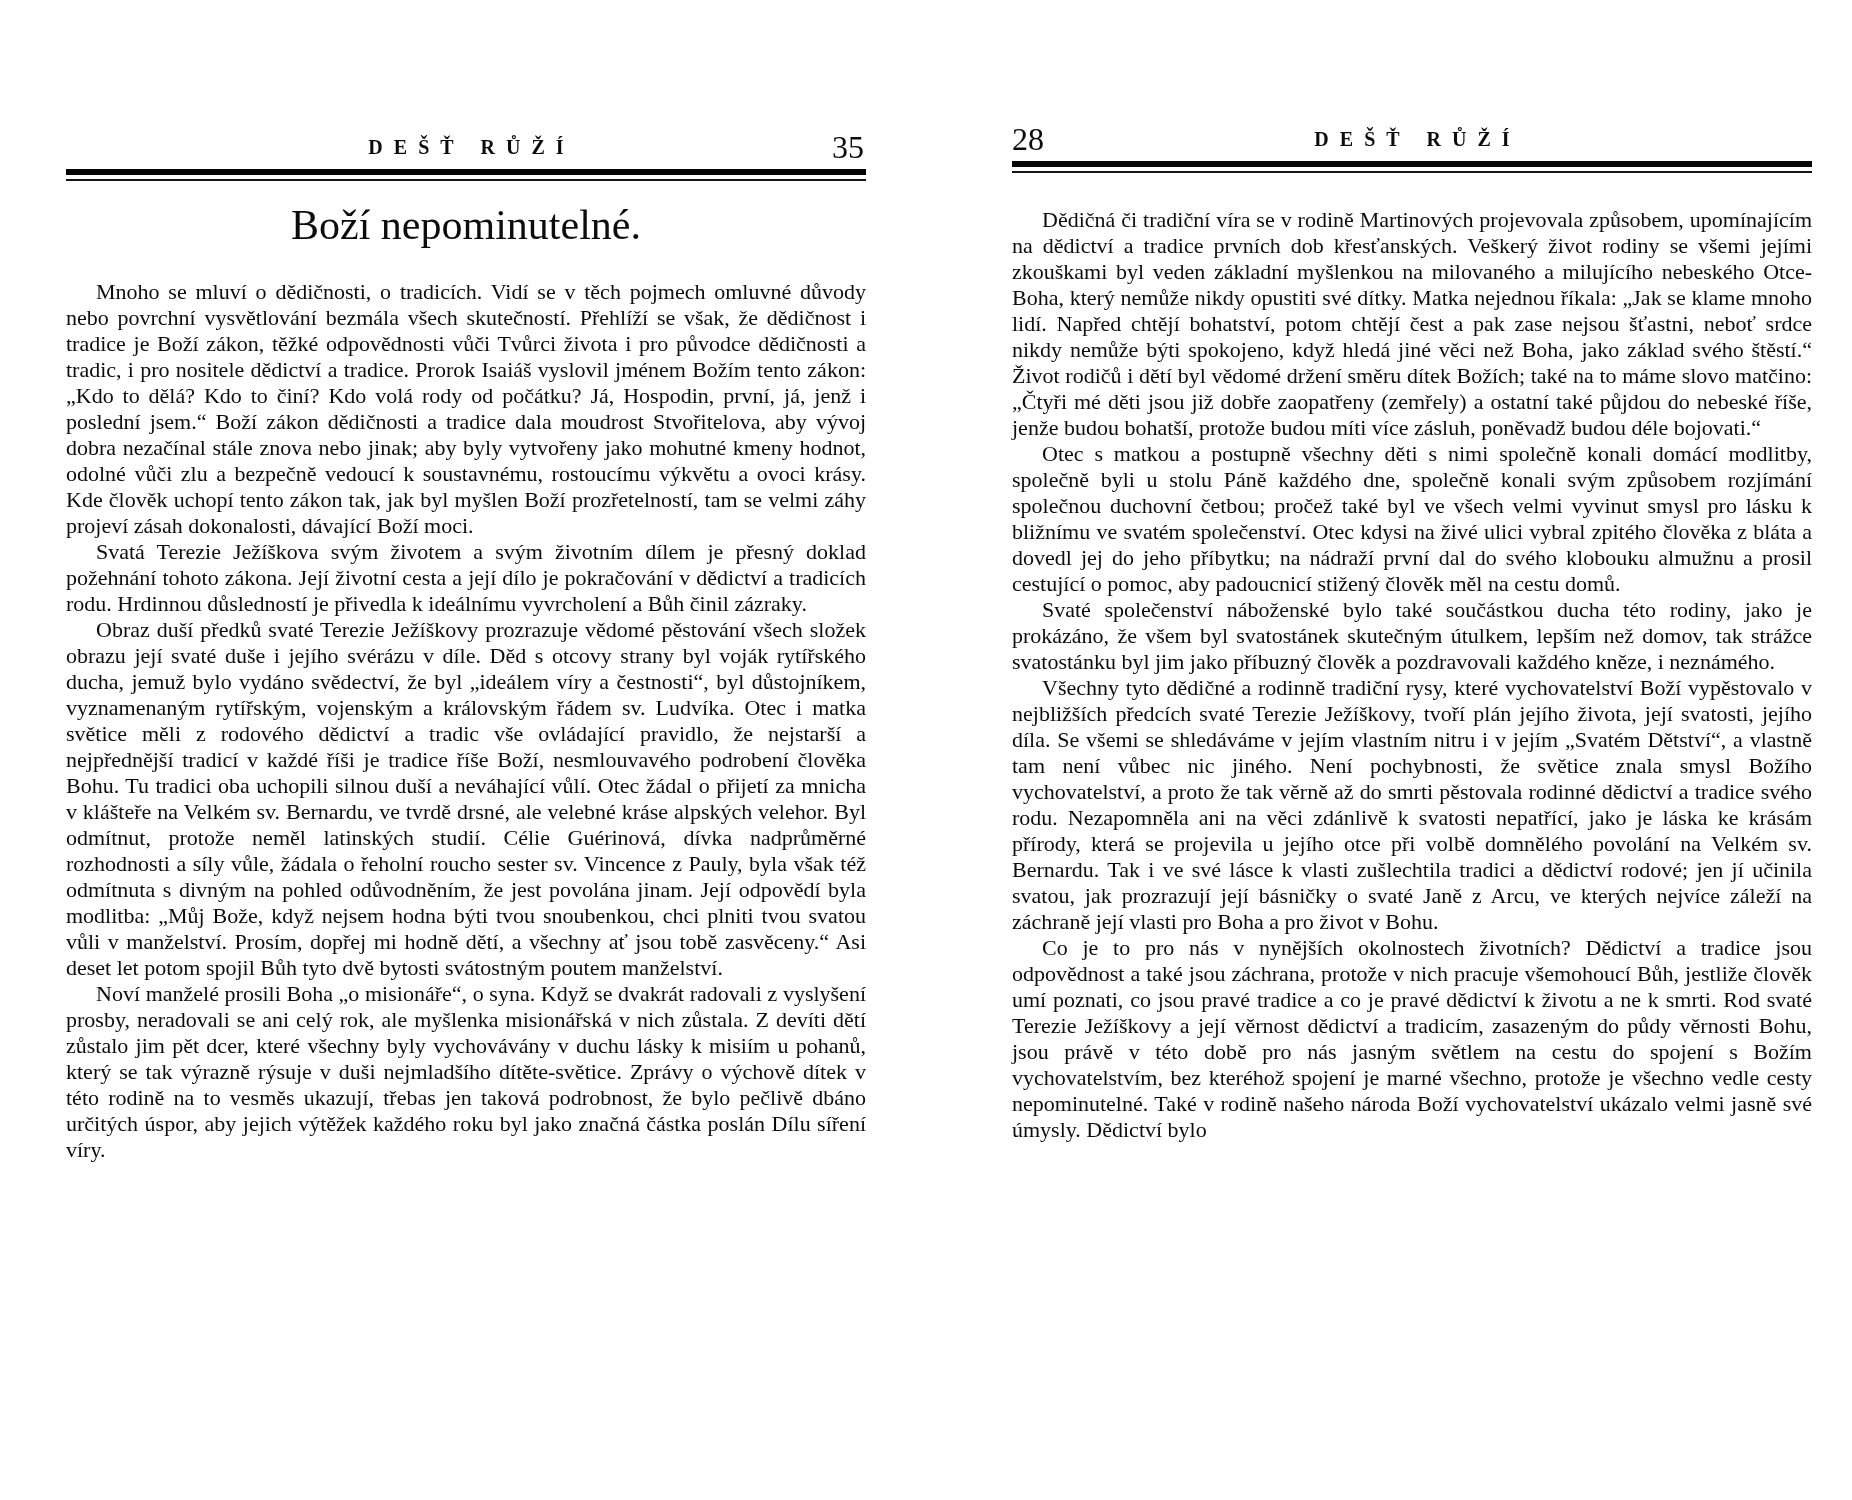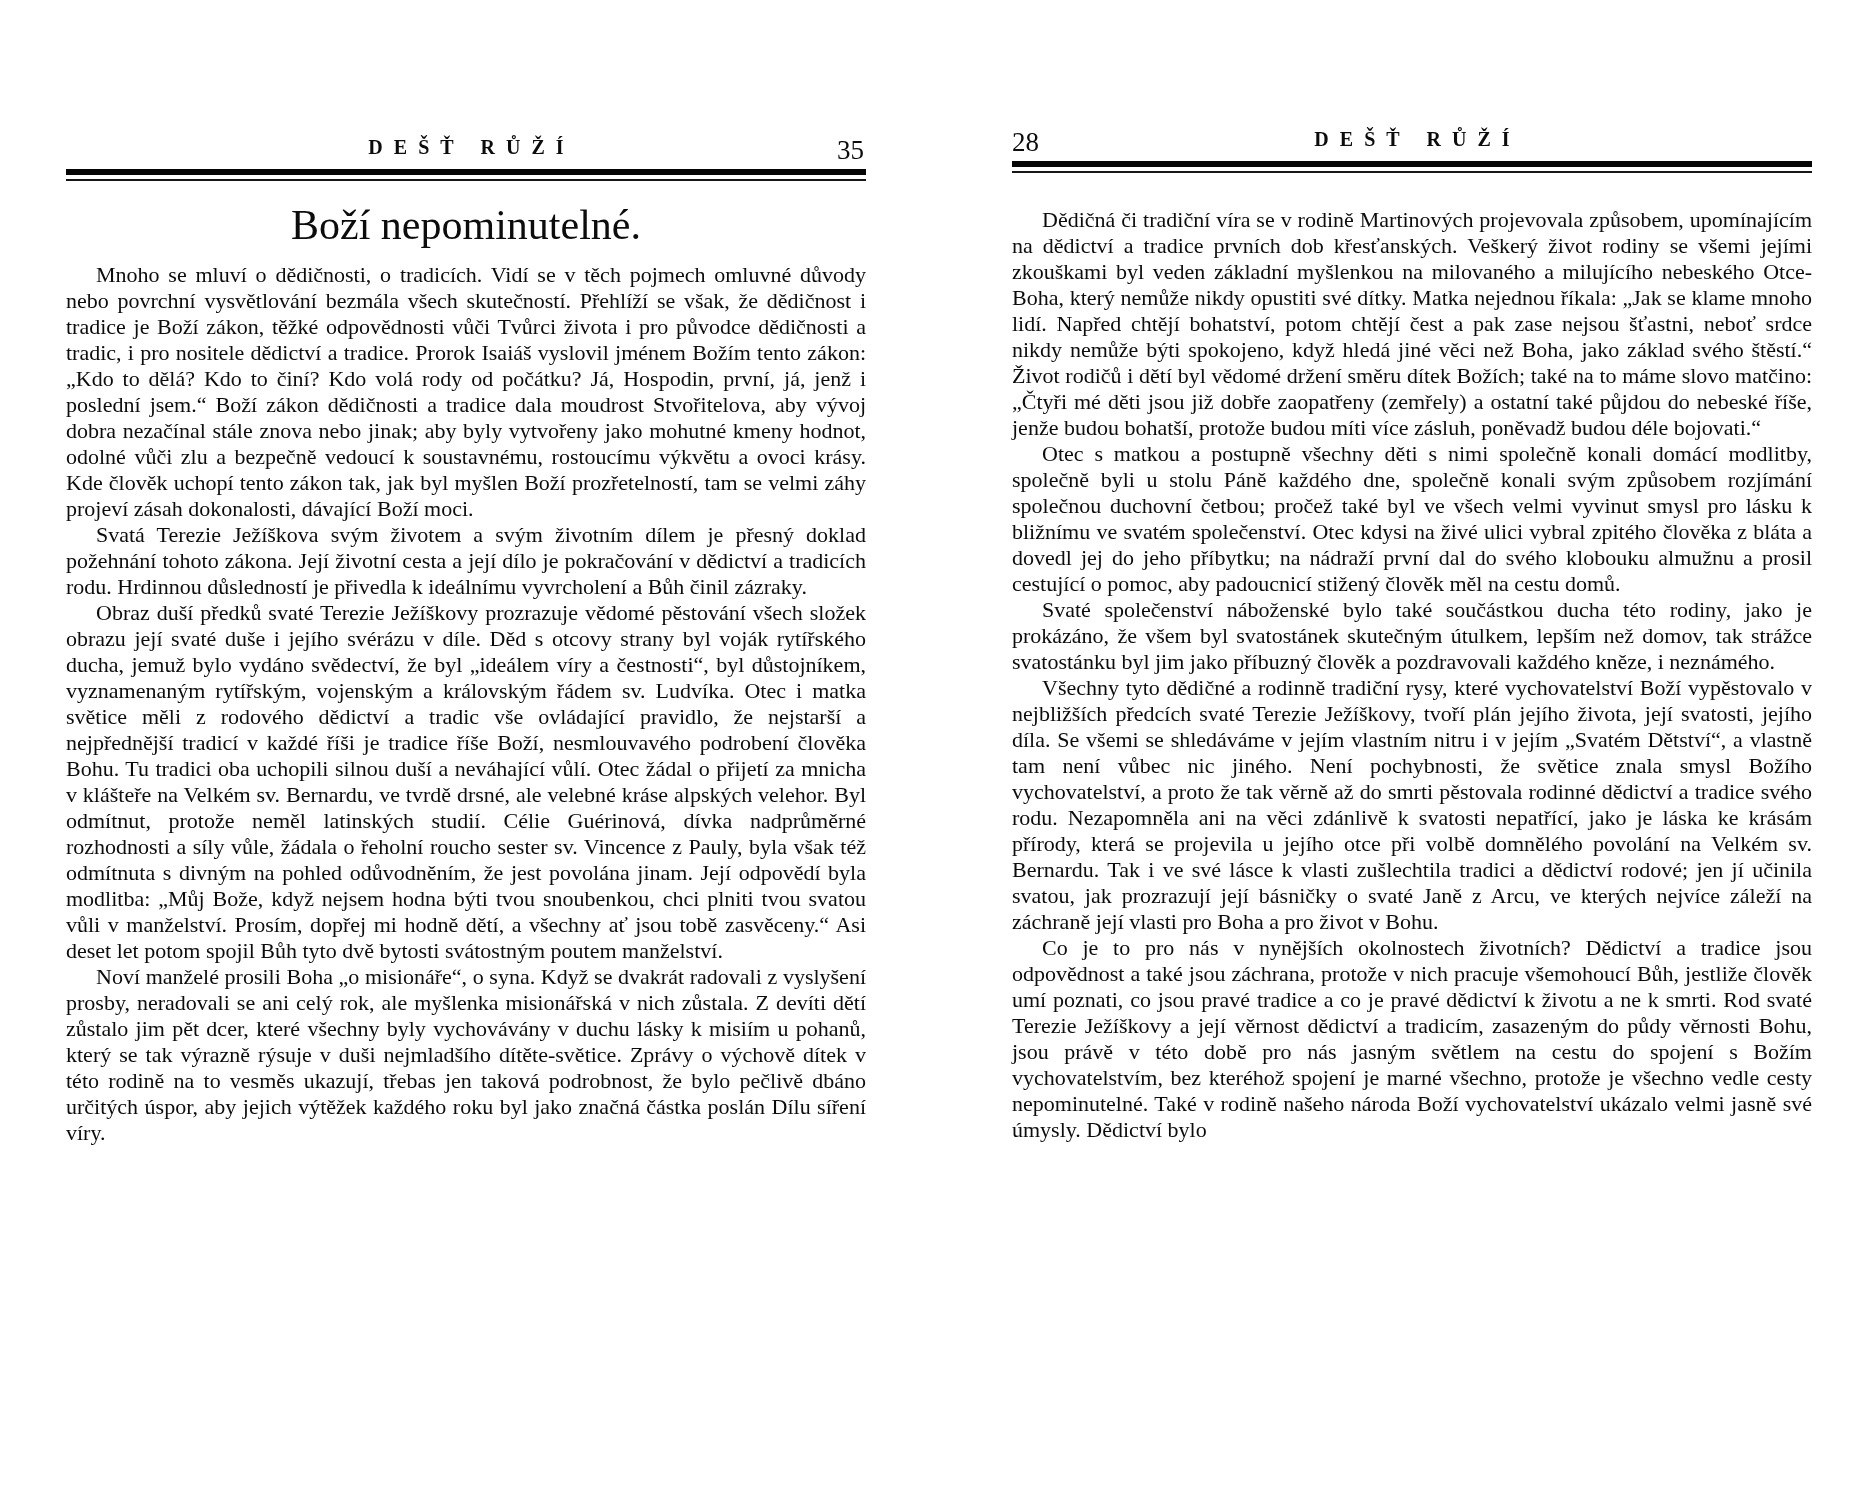--- a/index.html
+++ b/index.html
@@ -14,34 +14,34 @@
   .page { position:absolute; top:0; width:800px; height:1500px; }
   .page-left  { left:66px;  padding-top:136px; box-sizing:border-box; }
   .page-right { left:1012px; padding-top:128px; box-sizing:border-box; }
 
   .head-row { position:relative; height:26px; }
   .running-title {
     display:block; text-align:center;
     font-weight:700; font-size:20px;
     letter-spacing:11px; text-indent:11px;
   }
-  .page-num { position:absolute; bottom:-4px; font-size:27px; font-weight:400; }
+  .page-num { position:absolute; bottom:-4px; font-size:32px; font-weight:400; }
   .page-left  .page-num { right:2px; }
   .page-right .page-num { left:0; }
 
   .rule-thick { height:6px; background:#060606; margin-top:7px; }
   .rule-thin  { height:2px; background:#161616; margin-top:4px; }
 
   .chapter-title {
     margin:20px 0 0; text-align:center;
     font-size:42px; font-weight:400; line-height:1.15;
   }
 
   .body {
-    margin-top:13px;
+    margin-top:30px;
     font-size:22px; line-height:26px;
     text-align:justify;
   }
   .page-right .body { margin-top:34px; }
   .body p { margin:0; text-indent:30px; }
 </style>
 </head>
 <body>
 
 <div class="spread">

